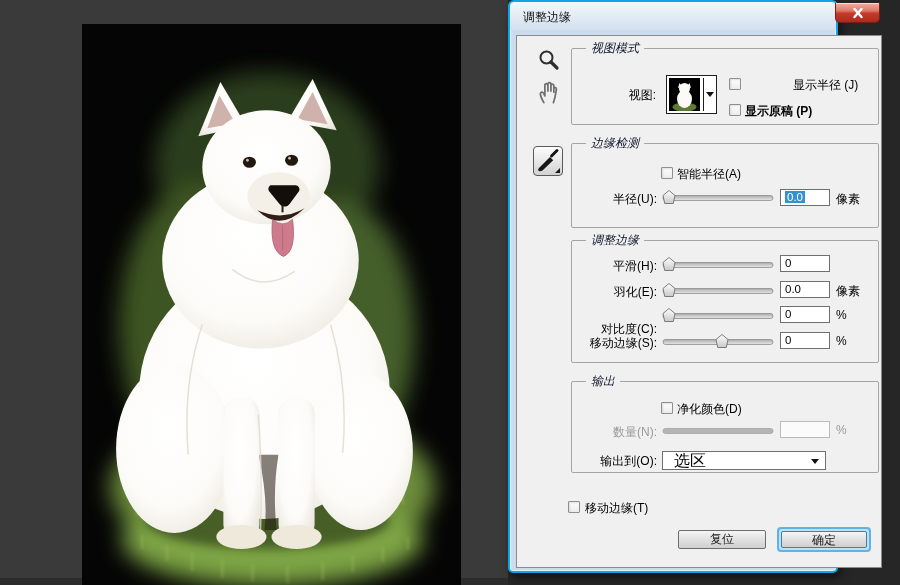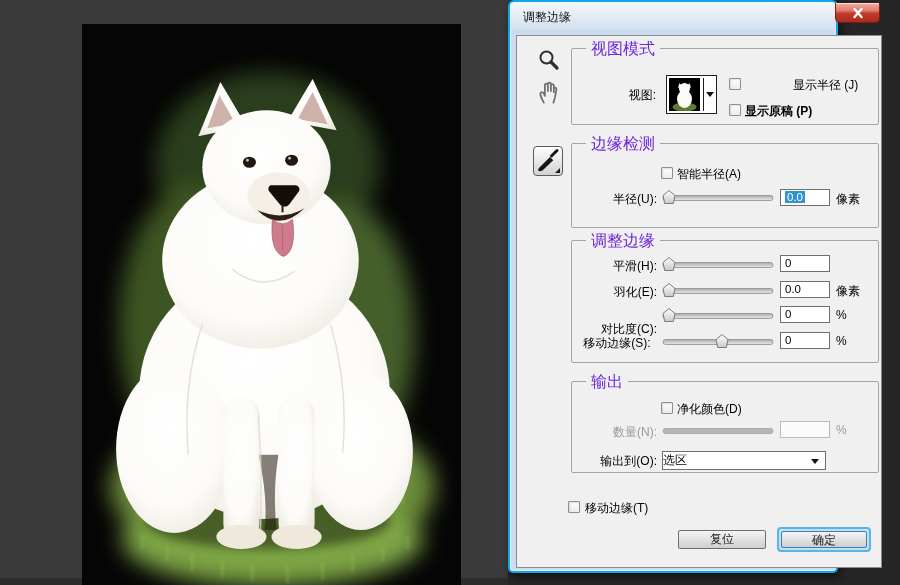--- a/index.html
+++ b/index.html
@@ -31,21 +31,21 @@
   .tool-hand { position:absolute; left:18px; top:41px; }
   .tool-brush { position:absolute; left:16px; top:110px; width:30px; height:30px;
     background:linear-gradient(#fdfdfd,#d2d2d2); border:1px solid #5a5a5a; border-radius:4px;
     box-shadow:inset 0 1px 0 #fff; }
   .tool-brush .corner { position:absolute; right:2px; bottom:2px; width:0; height:0;
     border-left:5px solid transparent; border-bottom:5px solid #1b1b1b; }
 
   
   .group { position:absolute; border:1px solid #a5a5a5; border-radius:2px; }
   .legend { position:absolute; top:-8px; left:14px; background:#f0f0f0; padding:0 5px;
-    font-size:16px; line-height:15px; color:#6d28d9; white-space:nowrap; }
+    font-size:12px; line-height:15px; color:#0f172a; white-space:nowrap;font-style:italic; }
   .g-view   { left:54px; top:12px;  width:308px; height:77px; }
   .g-edge   { left:54px; top:107px; width:308px; height:85px; }
   .g-adjust { left:54px; top:204px; width:308px; height:123px; }
   .g-output { left:54px; top:345px; width:308px; height:92px; }
 
   .rlabel { position:absolute; font-size:12px; color:#000; text-align:right; white-space:nowrap; }
   .dim { color:#9a9a9a !important; }
   .cb { position:absolute; width:12px; height:12px; background:linear-gradient(#fefefe,#ececec);
     border:1px solid #8f8f8f; border-radius:1px; box-shadow:inset 1px 1px 2px rgba(0,0,0,.12); cursor:pointer; }
   .cblabel { position:absolute; font-size:12px; color:#000; white-space:nowrap; }
@@ -60,21 +60,21 @@
   
   .viewthumb { position:absolute; left:94px; top:26px; width:51px; height:39px;
     background:#fff; border:1px solid #1f1f1f; display:flex; cursor:pointer; }
   .vimg { margin:2px; width:31px; height:33px; background:#000; }
   .varrow { width:12px; border-left:1px solid #1f1f1f; margin:2px 0 2px 1px;
     display:flex; align-items:center; justify-content:center; }
   .tri-down { width:0; height:0; border-left:4px solid transparent; border-right:4px solid transparent;
     border-top:5px solid #111; }
 
   .dropdown { position:absolute; left:90px; top:69px; width:164px; height:19px; background:#fff;
-    border:1px solid #6f6f6f; font-size:12px; line-height:17px; padding-left:0; color:#000; cursor:pointer; }
+    border:1px solid #6f6f6f; font-size:16px; line-height:17px; padding-left:11px; color:#000; cursor:pointer; }
   .dropdown .tri-down { position:absolute; right:6px; top:7px; }
 
   
   .remember-cb { left:51px; top:465px; }
   .remember-label { left:68px; top:464px; }
   .btn { position:absolute; height:19px; background:linear-gradient(#f5f5f5,#e3e3e3 45%,#cfcfcf);
     border:1px solid #6e6e6e; border-radius:2px; font-size:12px; color:#1a1a1a;
     text-align:center; line-height:17px; cursor:pointer; }
   .btn-reset { left:161px; top:494px; width:88px; }
   .ok-ring { position:absolute; left:260px; top:491px; width:94px; height:25px;
@@ -255,21 +255,21 @@
         <div class="unit" style="left:264px; top:42px;">像素</div>
 
         <div class="rlabel" style="left:5px; top:68px; width:80px;margin-top:12px;">对比度(C):</div>
         <svg class="slider" style="left:90px; top:66px;" width="112" height="16" viewBox="0 0 112 16">
           <rect x="1" y="6.5" width="110" height="5" rx="2.5" fill="url(#tg)" stroke="#8d8d8d" stroke-width="0.8"></rect>
           <polygon points="7,1.5 13,6.5 11.3,14.5 2.7,14.5 1,6.5" fill="url(#hg)" stroke="#6f6f6f" stroke-width="0.9"></polygon>
         </svg>
         <div class="field" style="left:208px; top:65px;">0</div>
         <div class="unit" style="left:264px; top:67px;">%</div>
 
-        <div class="rlabel" style="left:5px; top:94px; width:80px;text-align:center;">移动边缘(S):</div>
+        <div class="rlabel" style="left:5px; top:94px; width:80px;">移动边缘(S):</div>
         <svg class="slider" style="left:90px; top:92px;" width="112" height="16" viewBox="0 0 112 16">
           <rect x="1" y="6.5" width="110" height="5" rx="2.5" fill="url(#tg)" stroke="#8d8d8d" stroke-width="0.8"></rect>
           <polygon points="60,1.5 66,6.5 64.3,14.5 55.7,14.5 54,6.5" fill="url(#hg)" stroke="#6f6f6f" stroke-width="0.9"></polygon>
         </svg>
         <div class="field" style="left:208px; top:91px;">0</div>
         <div class="unit" style="left:264px; top:93px;">%</div>
       </div>
 
       <div class="group g-output">
         <span class="legend">输出</span>

